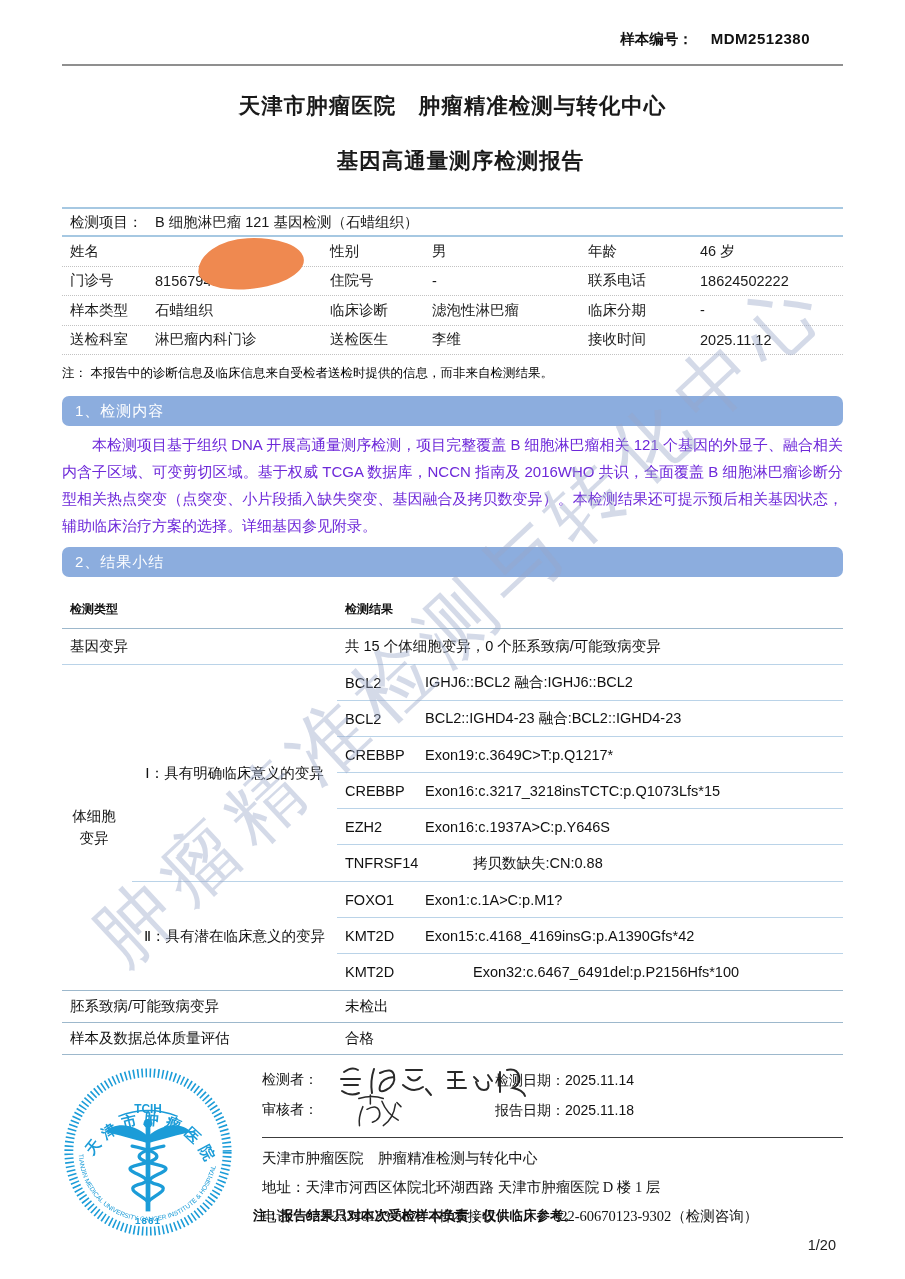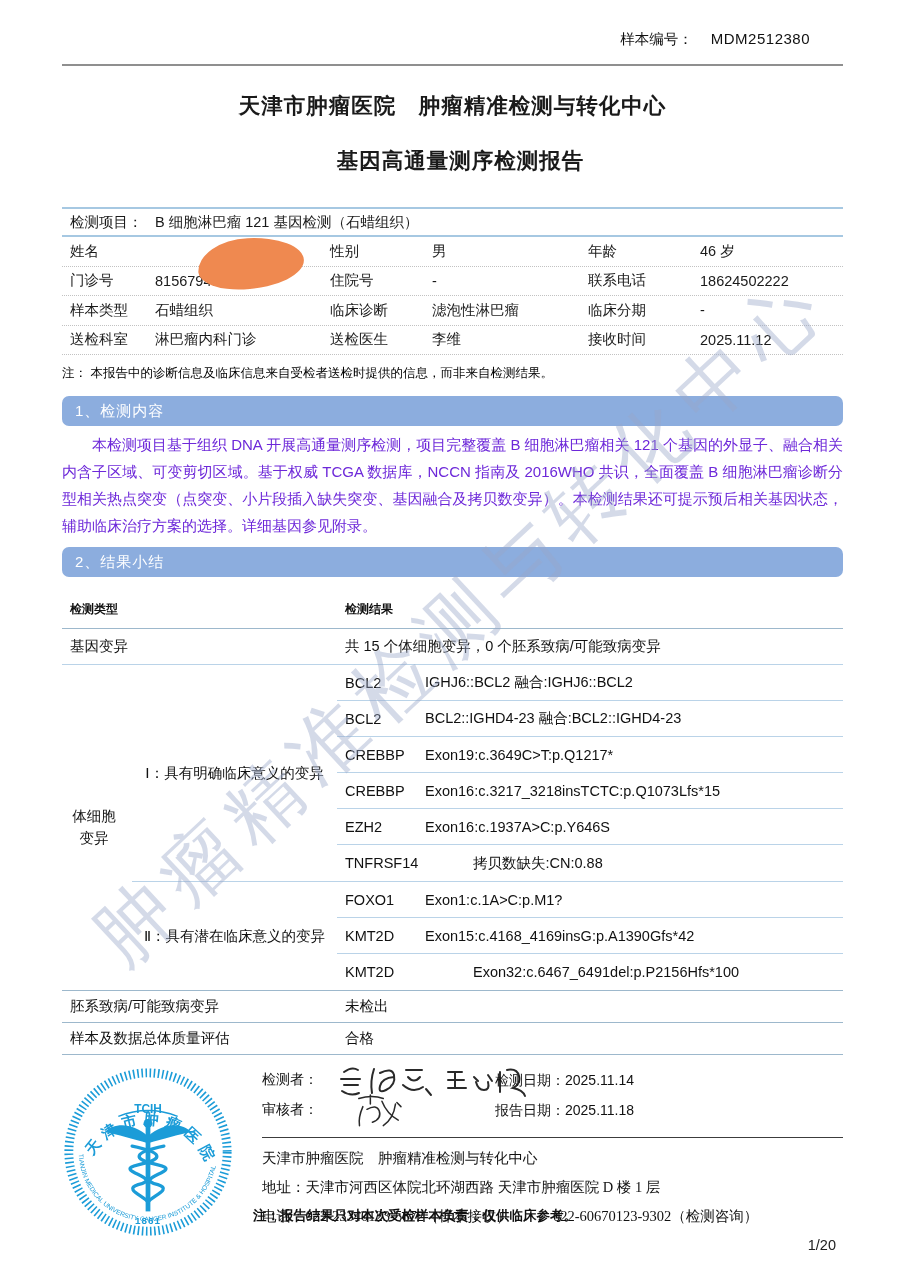--- a/index.html
+++ b/index.html
@@ -10,21 +10,21 @@
     margin: 0 auto;
     background: #ffffff;
     font-family: "Liberation Sans", "DejaVu Sans", sans-serif;
     color: #1a1a1a;
     overflow: hidden;
   }
   
   .doc-header {
     display:flex; justify-content:flex-end; align-items:baseline; gap:18px;
     padding: 30px 95px 0 16px;
-    font-weight:normal; font-size:14.5px; color:#111;
+    font-weight:bold; font-size:14.5px; color:#111;
   }
   .doc-header .sample-id { font-size:15px; letter-spacing:.5px; }
   .top-rule { border:none; border-top:2px solid #8f8f8f; margin:15px 62px 0; }
   
   .title-main { text-align:center; font-size:21.5px; font-weight:bold; margin-top:25px; letter-spacing:1px; }
   .title-sub  { text-align:center; font-size:21.5px; font-weight:bold; margin-top:26px; letter-spacing:1px;padding-left:16px; }
   
   .patient { position:relative; margin:32px 62px 0; font-size:14.5px; }
   .p-project {
     display:flex; align-items:center; height:30px; padding-left:8px;

